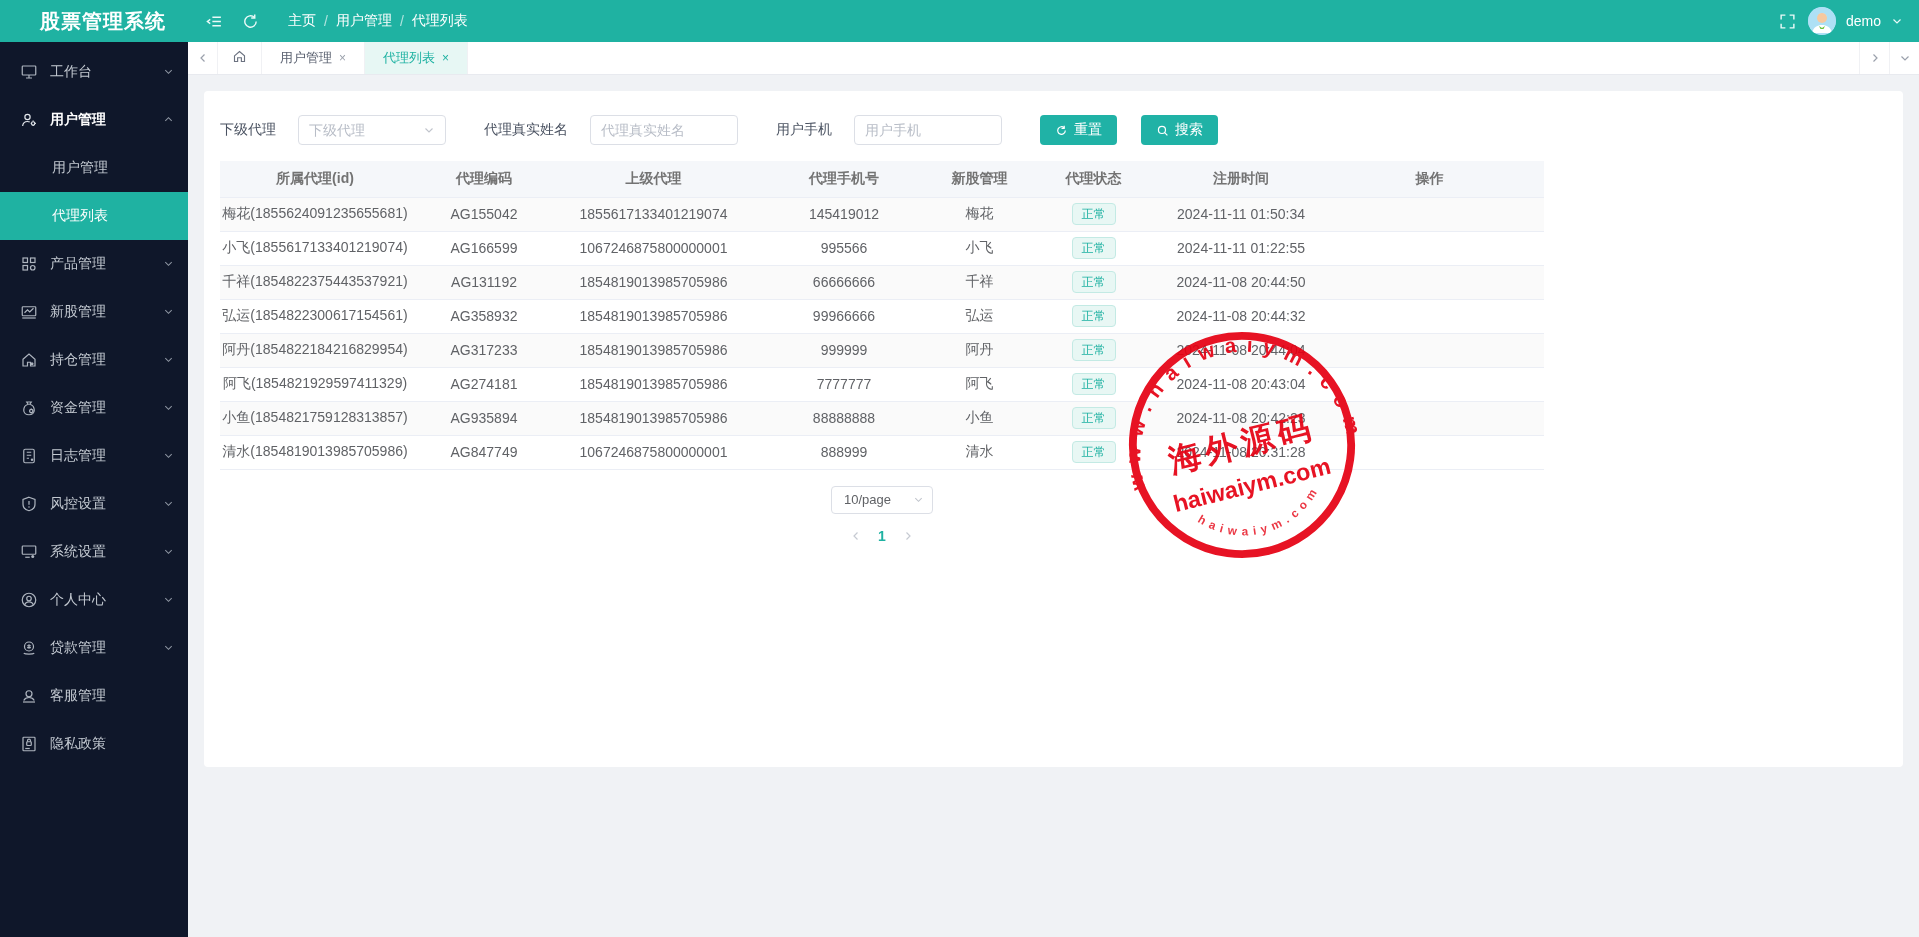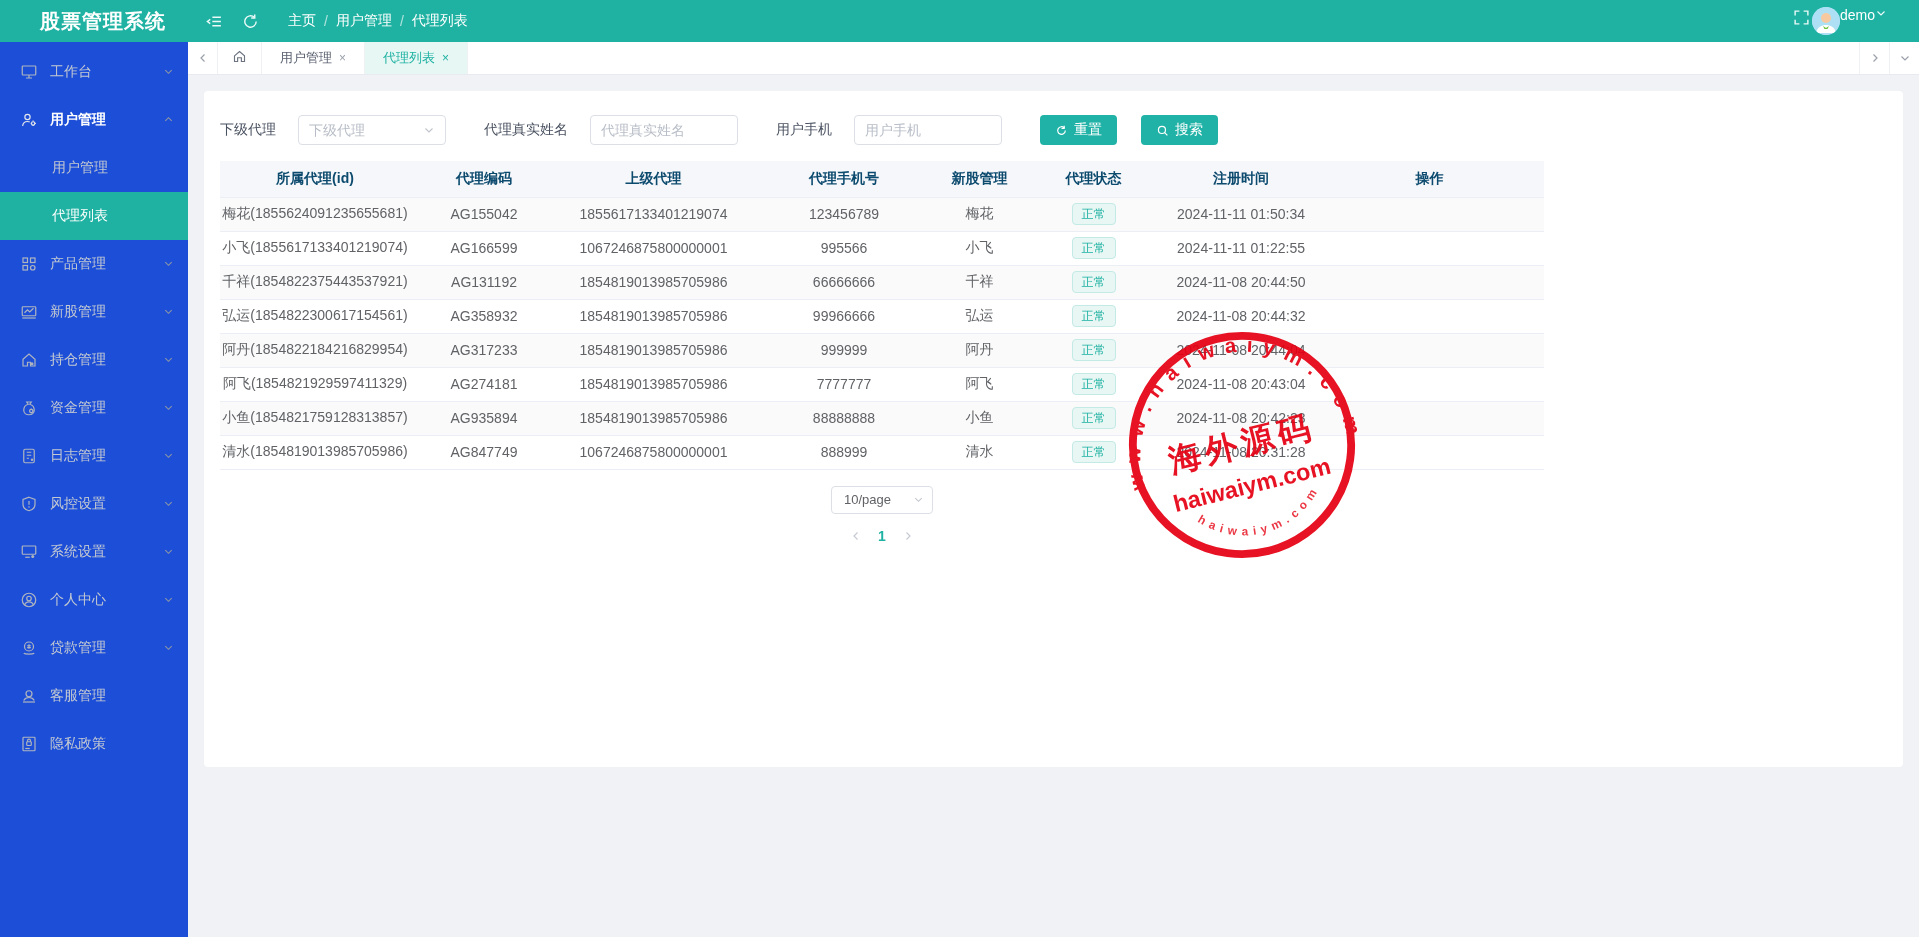--- a/index.html
+++ b/index.html
@@ -5,29 +5,29 @@
   * { margin:0; padding:0; box-sizing:border-box; }
   html,body { width:1919px; height:937px; overflow:hidden; font-family:"Liberation Sans","DejaVu Sans",sans-serif; background:#f0f2f5; }
 
   
   .topbar { height:42px; background:#1fb2a2; display:flex; align-items:center; color:#fff; position:relative; z-index:5; }
   .logo { width:188px; font-size:20px; font-weight:bold; padding-left:40px; letter-spacing:1px; white-space:nowrap; }
   .topbar-ico { width:20px; height:20px; margin-left:16px; display:flex; align-items:center; justify-content:center; cursor:pointer; color:#eafaf8; }
   .topbar-ico svg { width:17px; height:17px; }
   .breadcrumb { display:flex; align-items:center; gap:8px; margin-left:28px; font-size:14px; }
   .breadcrumb .sep { color:rgba(255,255,255,.65); }
-  .topbar-right { margin-left:auto; display:flex; padding-right:32px; }
+  .topbar-right { margin-left:auto; display:flex; align-items:center; gap:10px; padding-right:16px; }
   .avatar { width:28px; height:28px; border-radius:50%; overflow:hidden; background:#aee0f5; }
   .uname { font-size:14px; }
   .chev { display:inline-flex; color:#eafaf8; }
   .chev svg { width:12px; height:12px; }
 
   
   .layout { display:flex; height:895px; }
-  .sidebar { width:188px; background:#1d4ed8; padding-top:6px; flex:none; }
+  .sidebar { width:188px; background:#0f172a; padding-top:6px; flex:none; }
   .s-item { height:48px; display:flex; align-items:center; padding:0 14px 0 20px; color:#c3c9d1; font-size:14px; cursor:pointer; position:relative; }
   .s-item .ico { width:18px; height:18px; margin-right:12px; flex:none; color:#aeb5bf; }
   .s-item .ico svg { width:18px; height:18px; }
   .s-item .lbl { flex:1; white-space:nowrap; }
   .s-item .arr { color:#8f97a3; }
   .s-item .arr svg { width:11px; height:11px; }
   .s-sub { height:48px; display:flex; align-items:center; padding-left:52px; color:#c3c9d1; font-size:14px; cursor:pointer; }
   .s-sub.active { background:#1fb2a2; color:#fff; }
 
   .main { flex:1; display:flex; flex-direction:column; }
@@ -53,21 +53,21 @@
   .f-label { margin-right:10px; white-space:nowrap; }
   .f-box { width:148px; height:30px; border:1px solid #dcdfe6; border-radius:4px; display:flex; align-items:center; padding:0 10px; margin-right:26px; background:#fff; }
   .f-box input { border:none; outline:none; width:100%; font-size:14px; color:#606266; font-family:inherit; background:transparent; }
   .f-box input::placeholder { color:#b8bdc7; }
   .f-box .dd { margin-left:auto; color:#c0c4cc; display:flex; }
   .f-box .dd svg { width:12px; height:12px; }
   .btn { height:30px; padding:0 15px; background:#20b2a6; color:#fff; border:none; border-radius:4px; font-size:14px; display:flex; align-items:center; gap:6px; cursor:pointer; margin-right:12px; font-family:inherit; }
   .btn svg { width:13px; height:13px; }
 
   table { border-collapse:collapse; width:1324px; margin-left:4px; font-size:14px; table-layout:fixed; }
-  thead th { background:#f5f7fa; color:#0c4a6e; font-weight:bold; height:36px; border-bottom:1px solid #ebeef5; text-align:center; }
+  thead th { background:#f5f7fa; color:#737373; font-weight:bold; height:36px; border-bottom:1px solid #ebeef5; text-align:center; }
   tbody td { height:34px; color:#606266; border-bottom:1px solid #ebeef5; text-align:center; overflow:hidden; white-space:nowrap; }
   tbody tr:nth-child(odd) { background:#fafafa; }
   .badge { display:inline-block; padding:2px 9px; font-size:12px; line-height:16px; color:#1fb2a2; background:#e8f7f4; border:1px solid #c3eae4; border-radius:4px; }
 
   .pager-row { width:1324px; margin:16px 0 0 4px; display:flex; justify-content:flex-end; align-items:center; gap:14px; font-size:13px; color:#606266;flex-direction:column; }
   .psize { width:102px; height:28px; border:1px solid #dcdfe6; border-radius:4px; display:flex; align-items:center; padding:0 8px 0 12px; cursor:pointer; }
   .psize .dd { margin-left:auto; color:#c0c4cc; display:flex; }
   .psize .dd svg { width:11px; height:11px; }
   .pg { display:flex; align-items:center; gap:16px; }
   .pg .arrow { color:#c6cad2; cursor:pointer; display:flex; }
@@ -364,21 +364,21 @@
                 <th>代理状态</th>
                 <th>注册时间</th>
                 <th>操作</th>
               </tr>
             </thead>
           <tbody id="tbody">
               <tr>
                 <td>梅花(1855624091235655681)</td>
                 <td>AG155042</td>
                 <td>1855617133401219074</td>
-                <td>123456789</td>
+                <td>145419012</td>
                 <td>梅花</td>
                 <td><span class="badge">正常</span></td>
                 <td>2024-11-11 01:50:34</td>
                 <td></td>
               </tr>
               <tr>
                 <td>小飞(1855617133401219074)</td>
                 <td>AG166599</td>
                 <td>1067246875800000001</td>
                 <td>995566</td>

